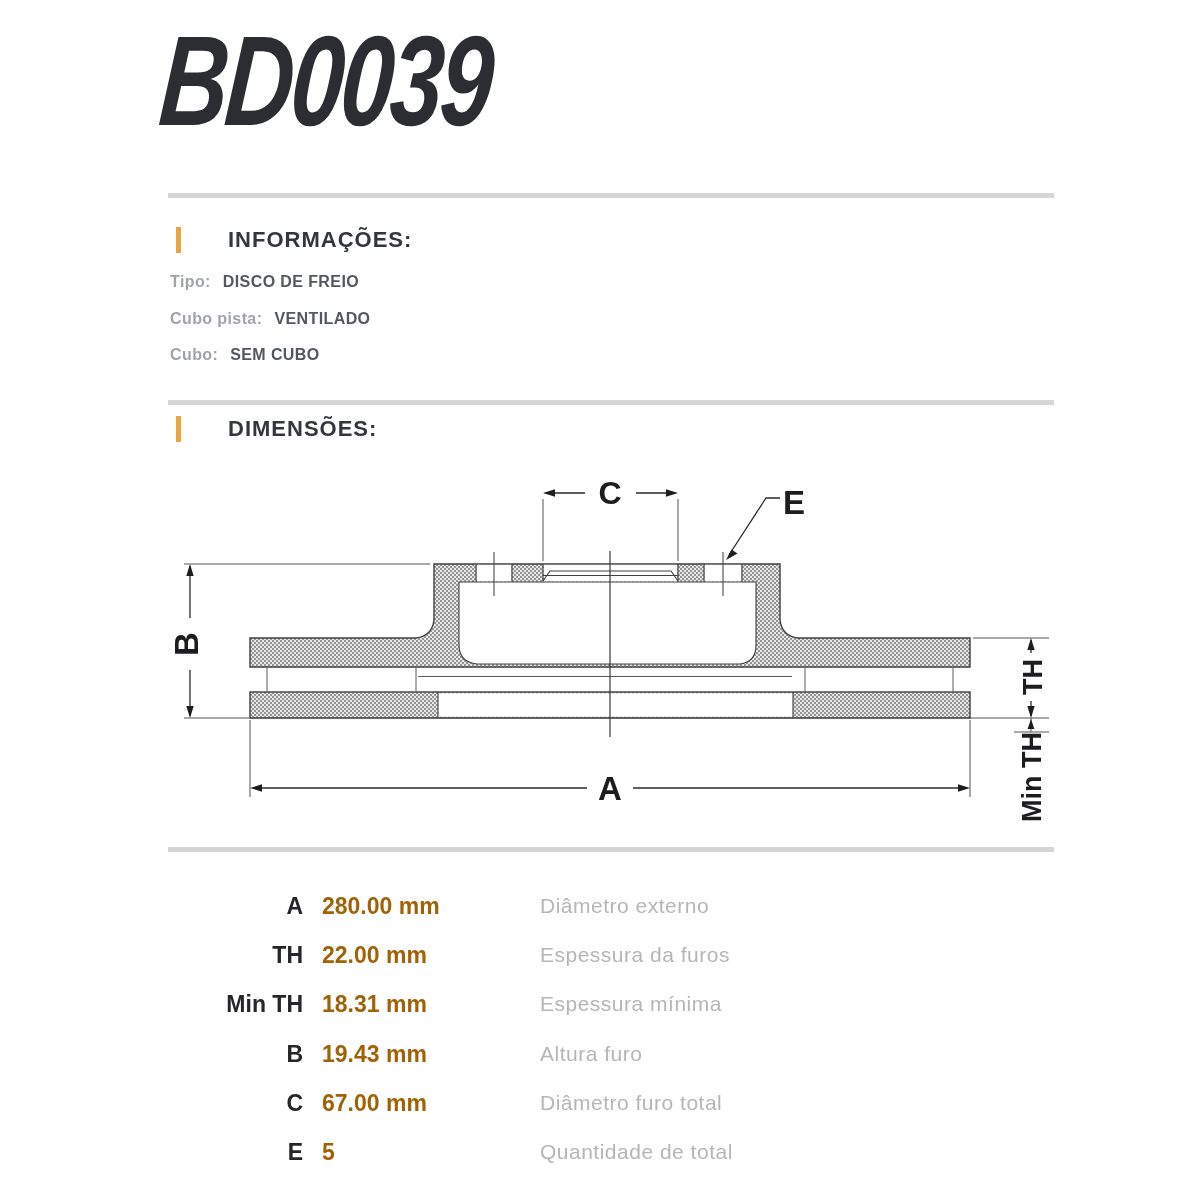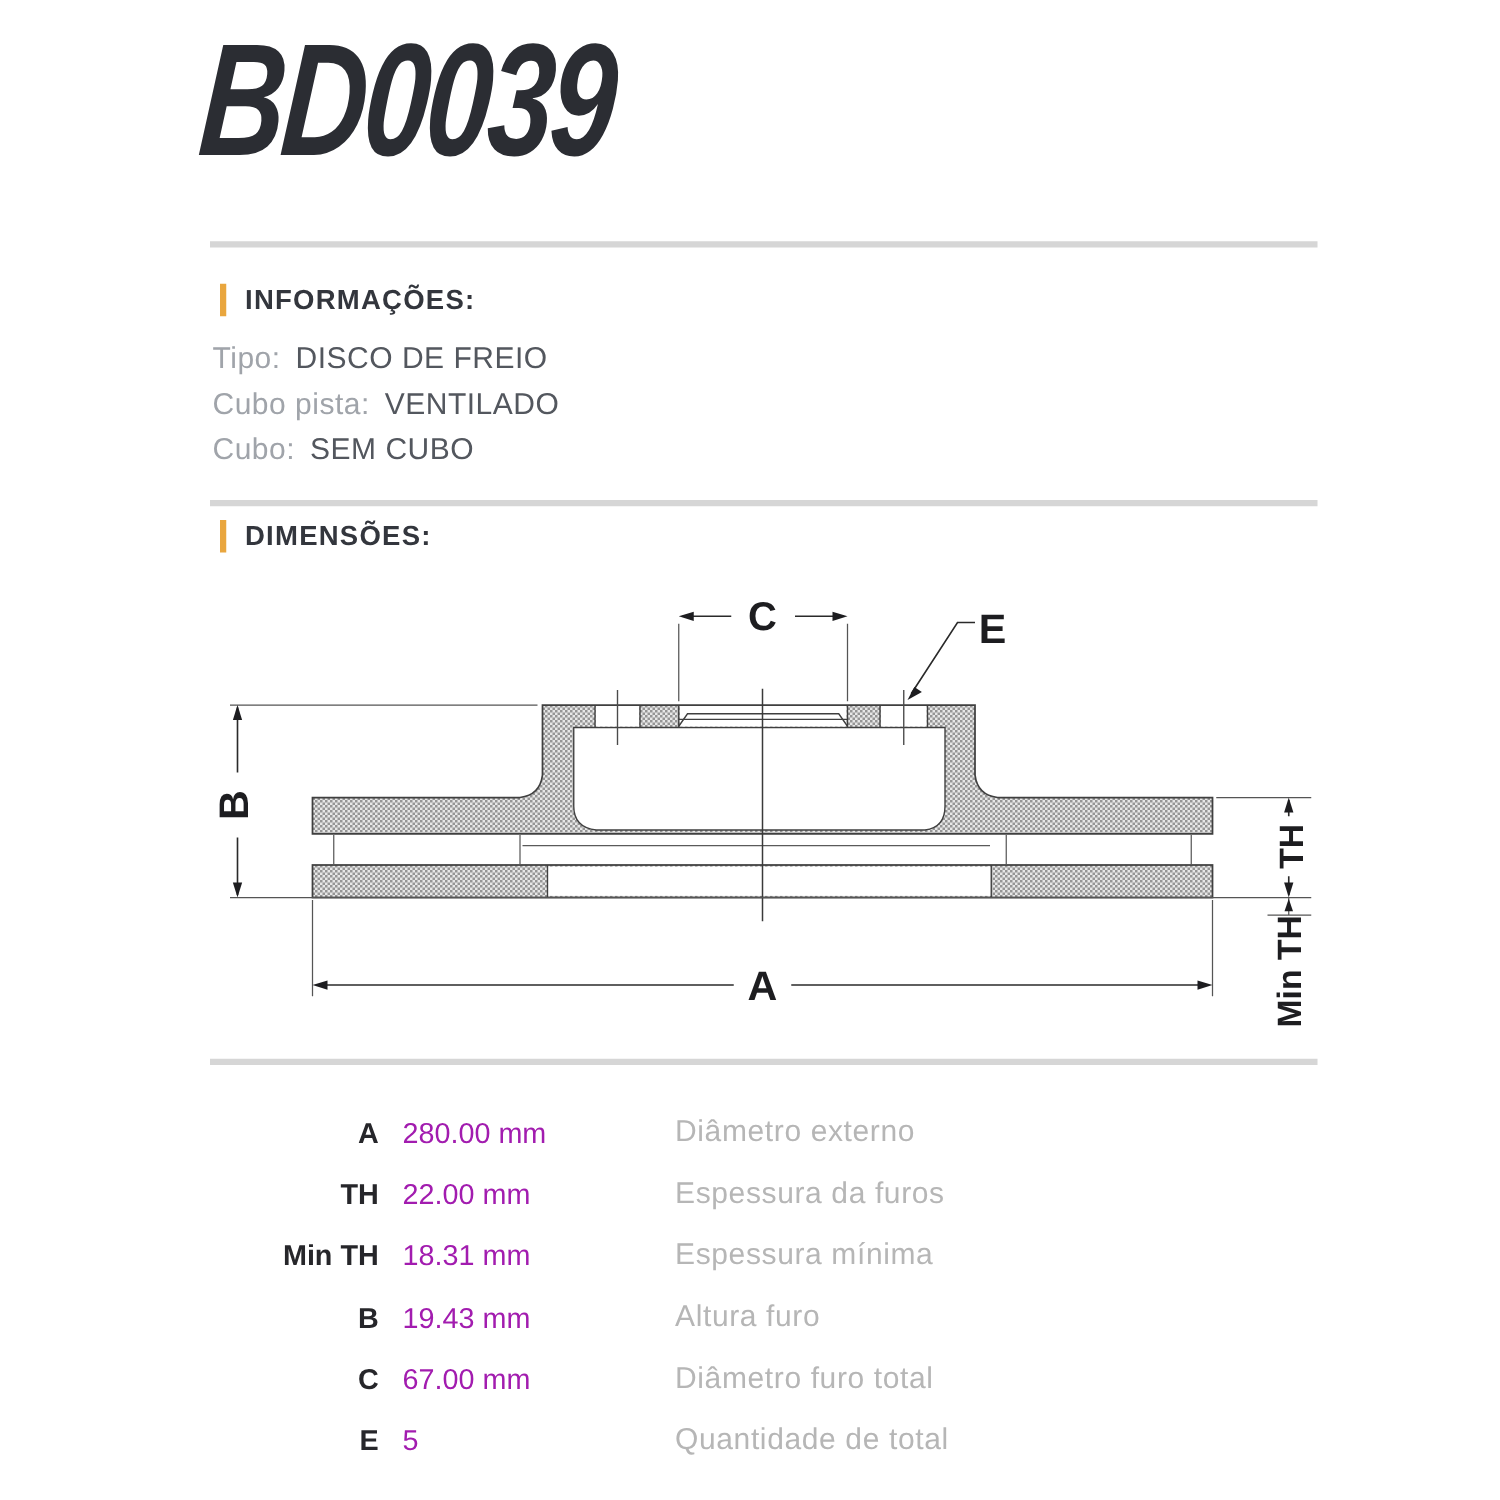--- a/index.html
+++ b/index.html
@@ -8,34 +8,34 @@
 
   
   .title{position:absolute;left:166px;top:14px;font-size:128px;font-weight:bold;font-style:italic;
          color:#2b2d33;letter-spacing:-4px;line-height:1.05;white-space:nowrap;
          transform:scaleX(0.74) skewX(-6deg);transform-origin:left top;}
 
   
   .divider{position:absolute;left:168px;width:886px;height:5px;background:#d6d6d6;}
 
   
-  .sec-head{position:absolute;left:176px;display:flex;align-items:center;}
+  .sec-head{position:absolute;left:176px;display:flex;align-items:center;gap:32px;}
   .sec-bar{width:5px;height:26px;margin-right:15px;}
   .sec-title{font-size:22px;font-weight:bold;color:#33363d;letter-spacing:1px;}
 
   
-  .info-row{position:absolute;left:170px;white-space:nowrap;font-size:24px;font-weight:normal;letter-spacing:.4px;text-align:center;}
+  .info-row{position:absolute;left:170px;white-space:nowrap;font-size:16px;font-weight:bold;letter-spacing:.4px;text-align:center;}
   .info-label{color:#a0a4aa;}
   .info-value{color:#53575e;margin-left:12px;}
 
   
   .dim-row{position:absolute;height:26px;font-size:23px;line-height:26px;white-space:nowrap;}
   .dim-key{position:absolute;left:170px;width:133px;text-align:right;font-weight:bold;color:#26262a;}
-  .dim-val{position:absolute;left:322px;font-weight:normal;color:#a21caf;}
-  .dim-desc{position:absolute;left:540px;color:#b6b6b6;font-size:24px;letter-spacing:.5px;}
+  .dim-val{position:absolute;left:322px;font-weight:bold;color:#a16207;}
+  .dim-desc{position:absolute;left:540px;color:#b6b6b6;font-size:21px;letter-spacing:.5px;}
 
   svg text{font-family:"Liberation Sans",sans-serif;font-weight:bold;fill:#1d1d20;}
 </style>
 </head>
 <body>
 
 <div id="page">
 
   <div class="title">BD0039</div>
 

